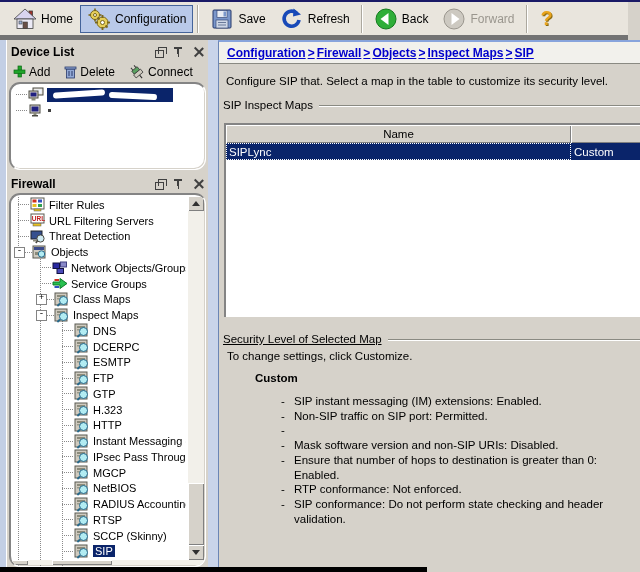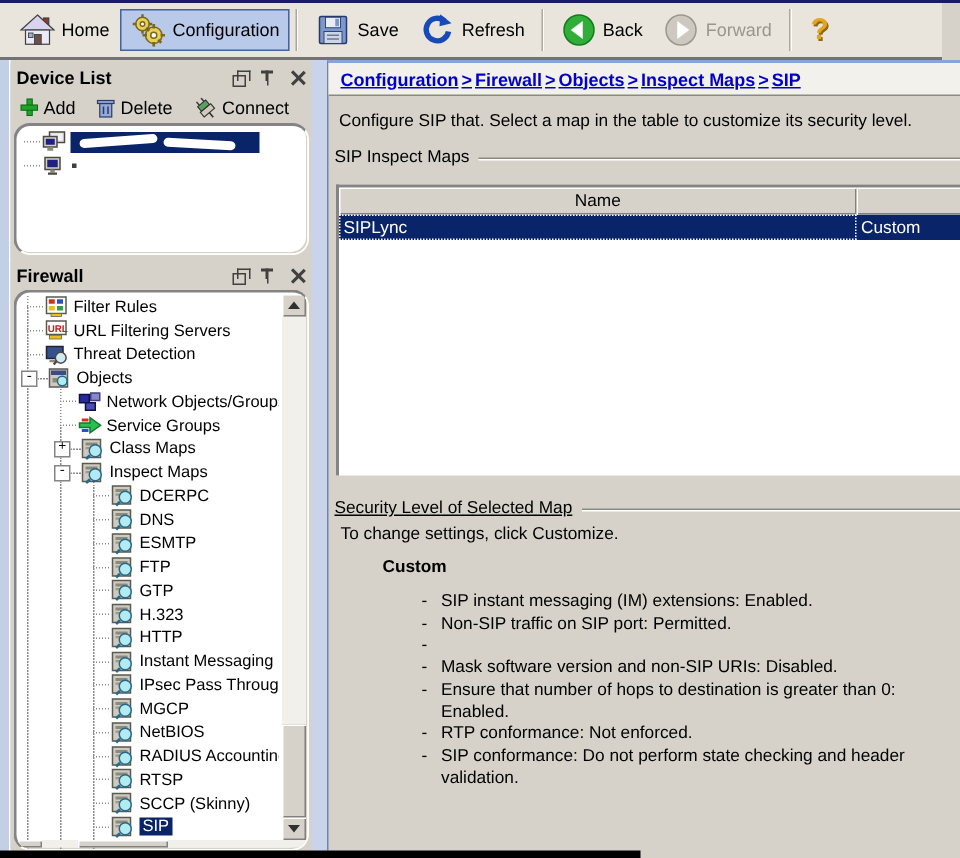--- a/index.html
+++ b/index.html
@@ -2,21 +2,21 @@
 <html><head>
 <meta charset="utf-8">
 <style>
   html,body{margin:0;padding:0;}
   body{font-family:"Liberation Sans",sans-serif;}
   #app{position:relative;width:640px;height:572px;background:#d6d2ca;overflow:hidden;
        font-size:11px;color:#000;}
   
   .topline{position:absolute;left:0;top:0;width:640px;height:2px;background:#1a1a66;}
   .toolbar{position:absolute;left:0;top:2px;width:628px;height:38px;background:#e9e5dd;
-           border-bottom:2px solid #737373;display:flex;align-items:center;padding-left:6px;box-sizing:border-box;}
+           border-bottom:5px solid #737373;display:flex;align-items:center;padding-left:6px;box-sizing:border-box;}
   .tb-btn{display:flex;align-items:center;gap:4px;padding:3px 6px;height:28px;box-sizing:border-box;
           border:1px solid transparent;font-size:12px;white-space:nowrap;}
   .tb-btn.sel{background:#b9c9e9;border:1px solid #44639a;}
   .tb-btn.disabled{color:#9a968e;}
   .tb-sep{width:1px;height:28px;background:#aca89e;border-right:1px solid #fff;margin:0 4px;}
   .tb-ico{width:24px;height:24px;flex:none;}
   .help-glyph{font-size:20px;font-weight:bold;color:#e8a31c;text-shadow:1px 1px 0 #8a6a10;width:16px;text-align:center;}
   
   .edge-strip{position:absolute;left:0;top:40px;width:7px;height:532px;background:#c3cfe5;border-right:1px solid #fff;box-sizing:border-box;}
   .splitter{position:absolute;left:208px;top:40px;width:10px;height:532px;background:#c9d4ea;}
@@ -382,28 +382,28 @@
             <svg class="ticon">
               <use href="#i-map"></use>
             </svg>
           <span class="lbl">Inspect Maps</span>
         </div>
         <div class="trow pad49">
           <i class="stub w12"></i>
             <svg class="ticon">
               <use href="#i-map"></use>
             </svg>
+          <span class="lbl">DNS</span>
+        </div>
+        <div class="trow pad49">
+          <i class="stub w12"></i>
+            <svg class="ticon">
+              <use href="#i-map"></use>
+            </svg>
           <span class="lbl">DCERPC</span>
-        </div>
-        <div class="trow pad49">
-          <i class="stub w12"></i>
-            <svg class="ticon">
-              <use href="#i-map"></use>
-            </svg>
-          <span class="lbl">DNS</span>
         </div>
         <div class="trow pad49">
           <i class="stub w12"></i>
             <svg class="ticon">
               <use href="#i-map"></use>
             </svg>
           <span class="lbl">ESMTP</span>
         </div>
         <div class="trow pad49">
           <i class="stub w12"></i>

